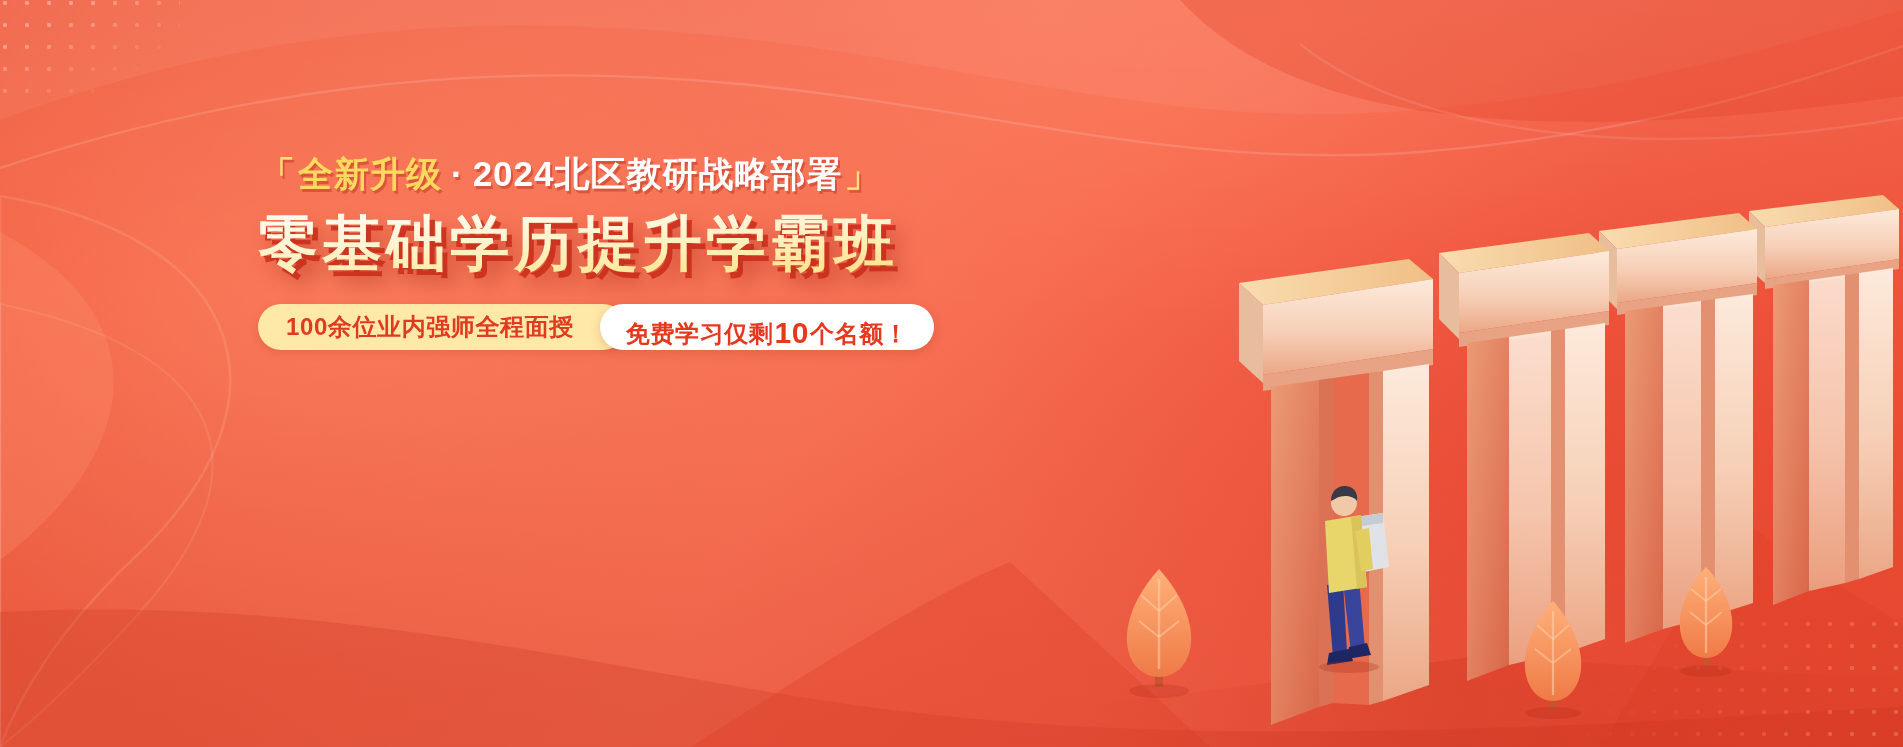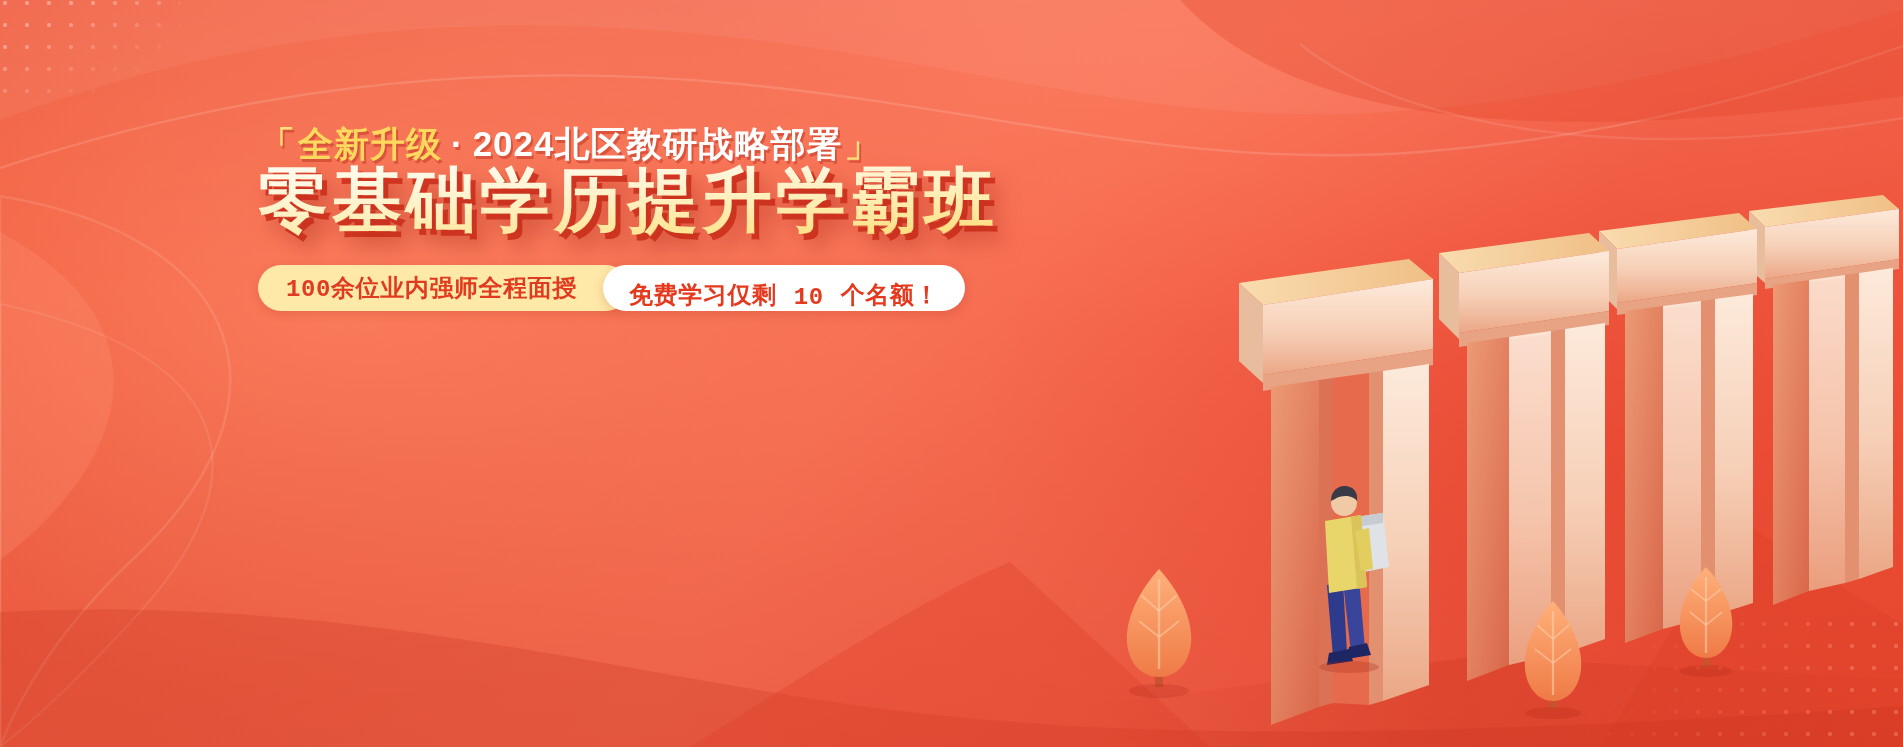--- a/index.html
+++ b/index.html
@@ -28,60 +28,60 @@
     background-size:22px 22px;}
   .dots-tl{left:-6px;top:-8px;width:186px;height:104px;
     -webkit-mask-image:linear-gradient(150deg,#000 28%,transparent 82%);
     mask-image:linear-gradient(150deg,#000 28%,transparent 82%);}
   .dots-br{right:-4px;bottom:-6px;width:330px;height:140px;
     background-image:radial-gradient(circle, rgba(255,160,130,.40) 1.9px, rgba(255,160,130,0) 2.4px);
     -webkit-mask-image:linear-gradient(300deg,#000 22%,transparent 86%);
     mask-image:linear-gradient(300deg,#000 22%,transparent 86%);}
 
   
-  .copy{position:absolute;left:258px;top:126px;width:760px;}
+  .copy{position:absolute;left:258px;top:156px;width:760px;}
 
   .subtitle{
     font-size:35px;font-weight:700;letter-spacing:1px;line-height:1;
     white-space:nowrap;color:#ffffff;
     text-shadow:2px 3px 0 rgba(176,36,20,.40);
   }
   .subtitle .brk{color:#ffe07a;font-weight:700;margin:0 2px;}
   .subtitle .gold{color:#ffd95e;}
   .subtitle .dot{margin:0 9px;color:#ffffff;}
 
   .headline{
-    margin-top:2px;
-    font-size:70px;font-weight:800;line-height:1.06;letter-spacing:4px;
+    margin-top:21px;
+    font-size:60px;font-weight:800;line-height:1.06;letter-spacing:4px;
     white-space:nowrap;
     background:linear-gradient(177deg,#fffdf3 0%,#fff6da 30%,#ffeeb6 58%,#ffe492 82%,#ffd96f 100%);
     -webkit-background-clip:text;background-clip:text;
     color:transparent;-webkit-text-fill-color:transparent;
     filter:drop-shadow(5px 6px 0 rgba(199,40,22,.80)) drop-shadow(9px 11px 10px rgba(150,25,12,.32));
   }
 
-  .pills{display:flex;align-items:center;margin-top:28px;font-family:Liberation Mono, monospace;}
+  .pills{display:flex;align-items:center;margin-top:28px;}
   .pill{
     display:inline-flex;align-items:center;justify-content:center;
     height:46px;border-radius:26px;white-space:nowrap;
     font-weight:700;letter-spacing:.6px;
   }
   .pill-a{
     background:#ffe9a8;color:#e03a20;
     padding:0 26px 0 28px;font-size:24px;
     margin-right:-26px;padding-right:52px;
     box-shadow:0 3px 10px rgba(150,30,15,.16);
   }
   .pill-b{
     background:#ffffff;color:#e5391e;
     padding:0 26px;font-size:24px;position:relative;z-index:2;
     box-shadow:0 3px 12px rgba(150,30,15,.20);
     align-items:flex-end;
   }
-  .pill-b .big{font-size:24px;font-weight:800;margin:0 17px;}
+  .pill-b .big{font-size:30px;font-weight:800;margin:0 1px;}
 
   
   .illus{position:absolute;right:0;bottom:0;width:900px;height:560px;}
   .illus svg{width:100%;height:100%;display:block;}
 </style>
 </head>
 <body>
 
 <div class="banner">
 

